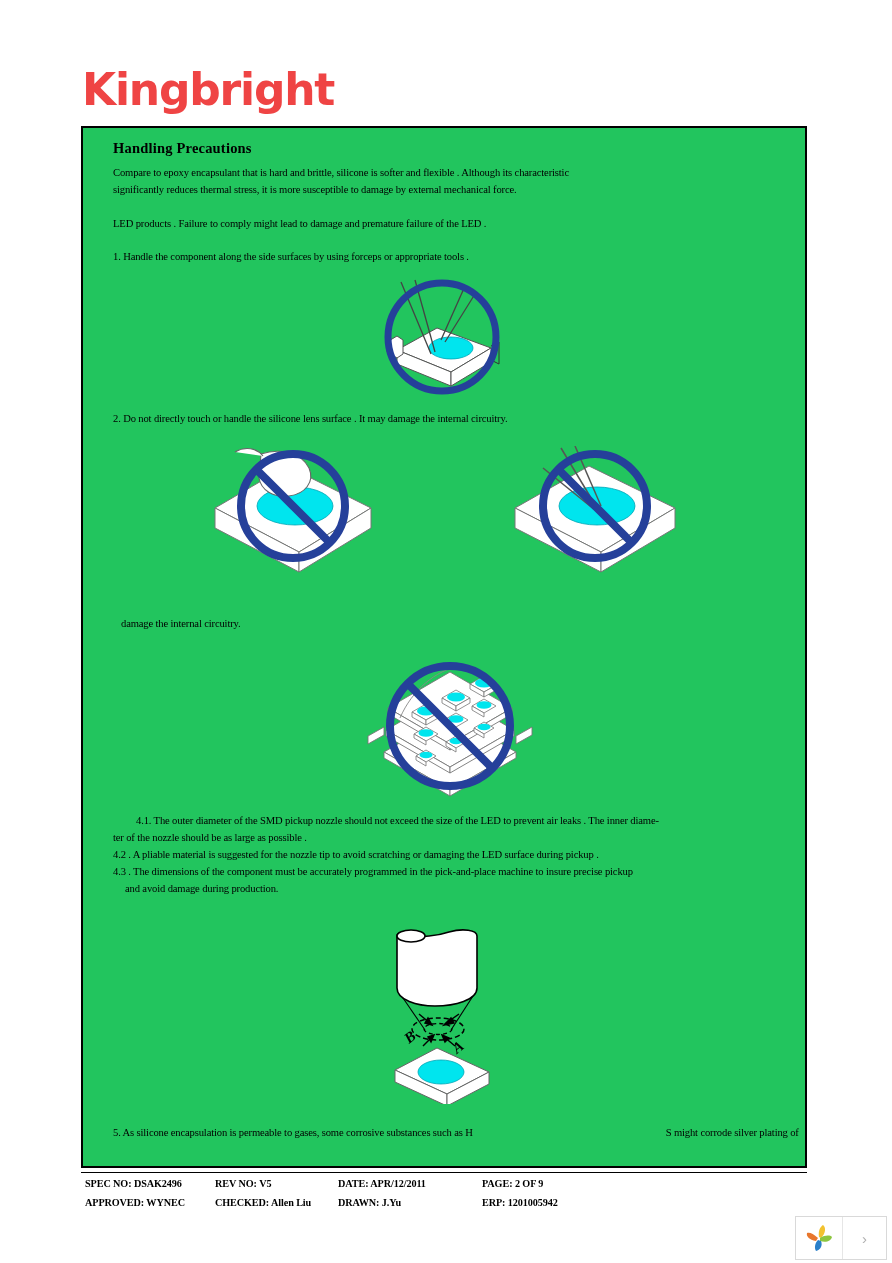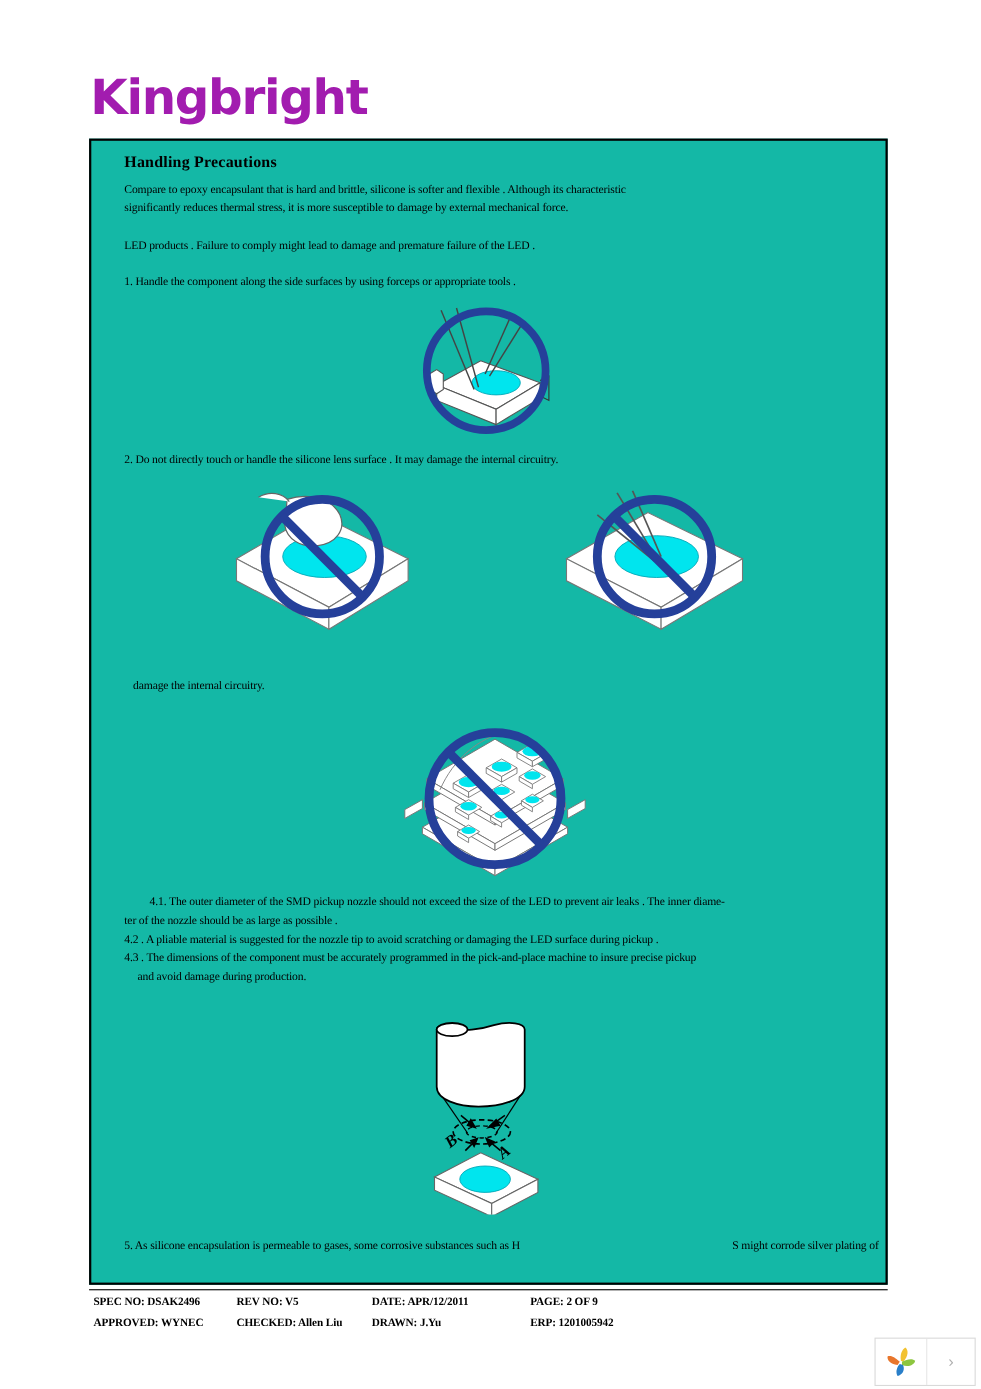--- a/index.html
+++ b/index.html
@@ -18,35 +18,35 @@
 
   
   #brand-logo {
     position: absolute;
     left: 82px;
     top: 68px;
     font-family: "DejaVu Sans", "Liberation Sans", sans-serif;
     font-weight: bold;
     font-size: 44px;
     letter-spacing: -1.2px;
-    color: #a21caf;
+    color: #ef4444;
     line-height: 1;
     white-space: nowrap;
   }
 
   
   #content-box {
     position: absolute;
     left: 81px;
     top: 126px;
     width: 726px;
     height: 1042px;
     border: 2px solid #000000;
     box-sizing: border-box;
-    background: #14b8a6;
+    background: #22c55e;
   }
 
   #section-title {
     position: absolute;
     left: 30px;
     top: 12px;
     font-size: 14.5px;
     font-weight: bold;
     letter-spacing: 0.2px;
   }

